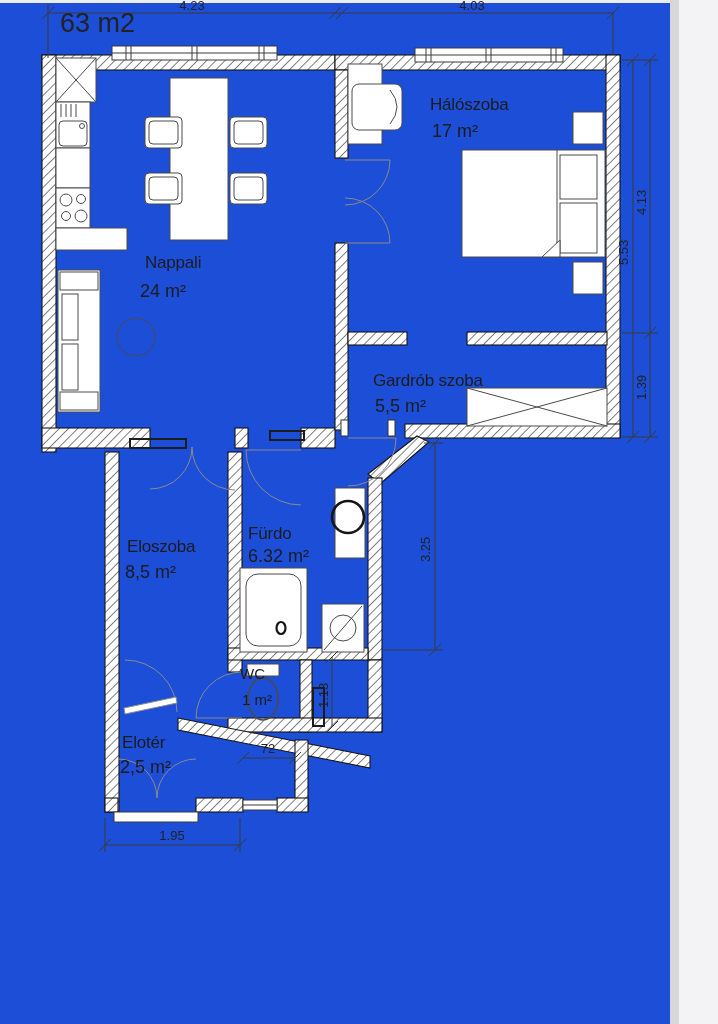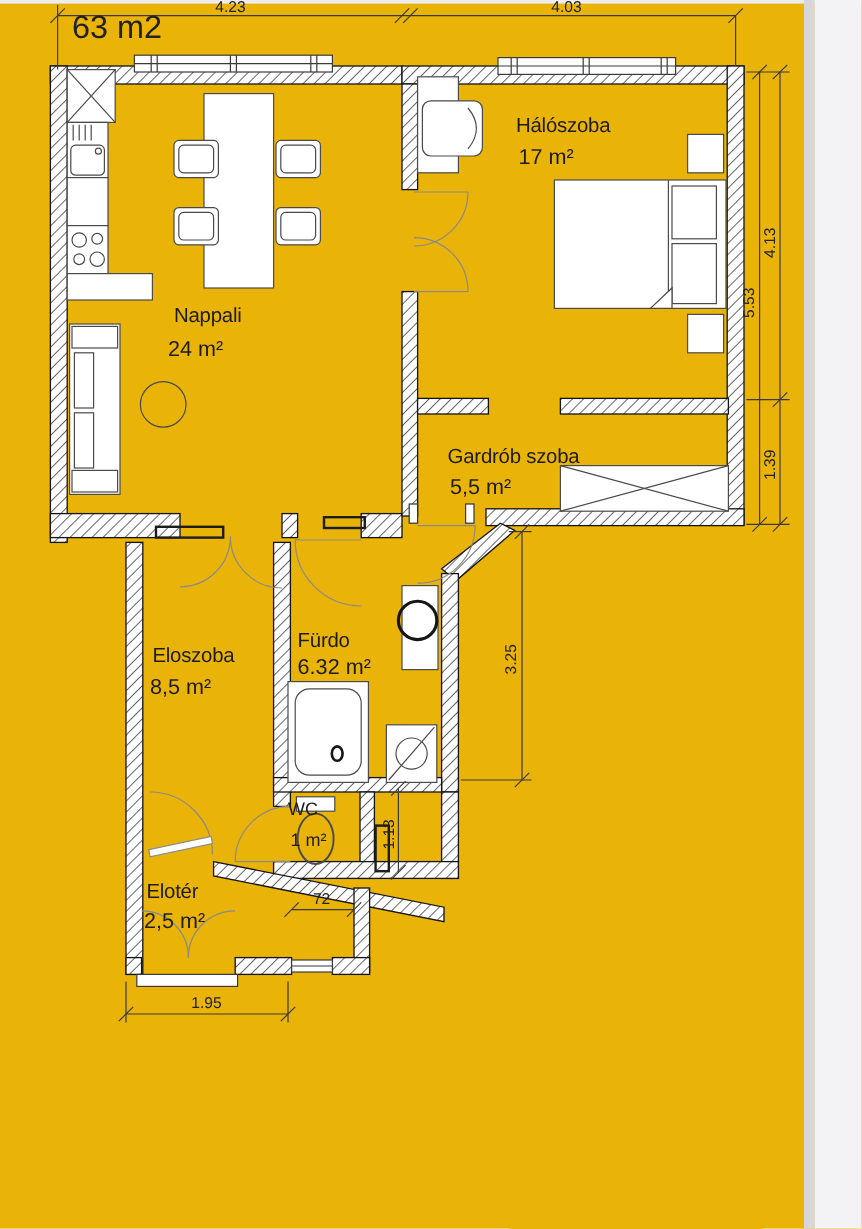--- a/index.html
+++ b/index.html
@@ -1,16 +1,16 @@
 <!DOCTYPE html>
 <html><head>
 <meta charset="utf-8">
 <style>
   html,body{margin:0;padding:0;background:#ffffff;}
-  .page{position:relative;width:718px;height:1024px;background:#eab308;overflow:hidden;
+  .page{position:relative;width:718px;height:1024px;background:#1d4ed8;overflow:hidden;
         font-family:"Liberation Sans", sans-serif;}
   svg text{font-family:"Liberation Sans", sans-serif;fill:#1c1c1c;}
   .room-name{font-size:17px;letter-spacing:-0.2px;}
   .room-area{font-size:18px;}
   .room-name-sm{font-size:15px;}
   .room-area-sm{font-size:15px;}
   .dim-label{font-size:13px;fill:#222;}
   .title-label{font-size:27px;fill:#222;}
 </style>
 </head>

